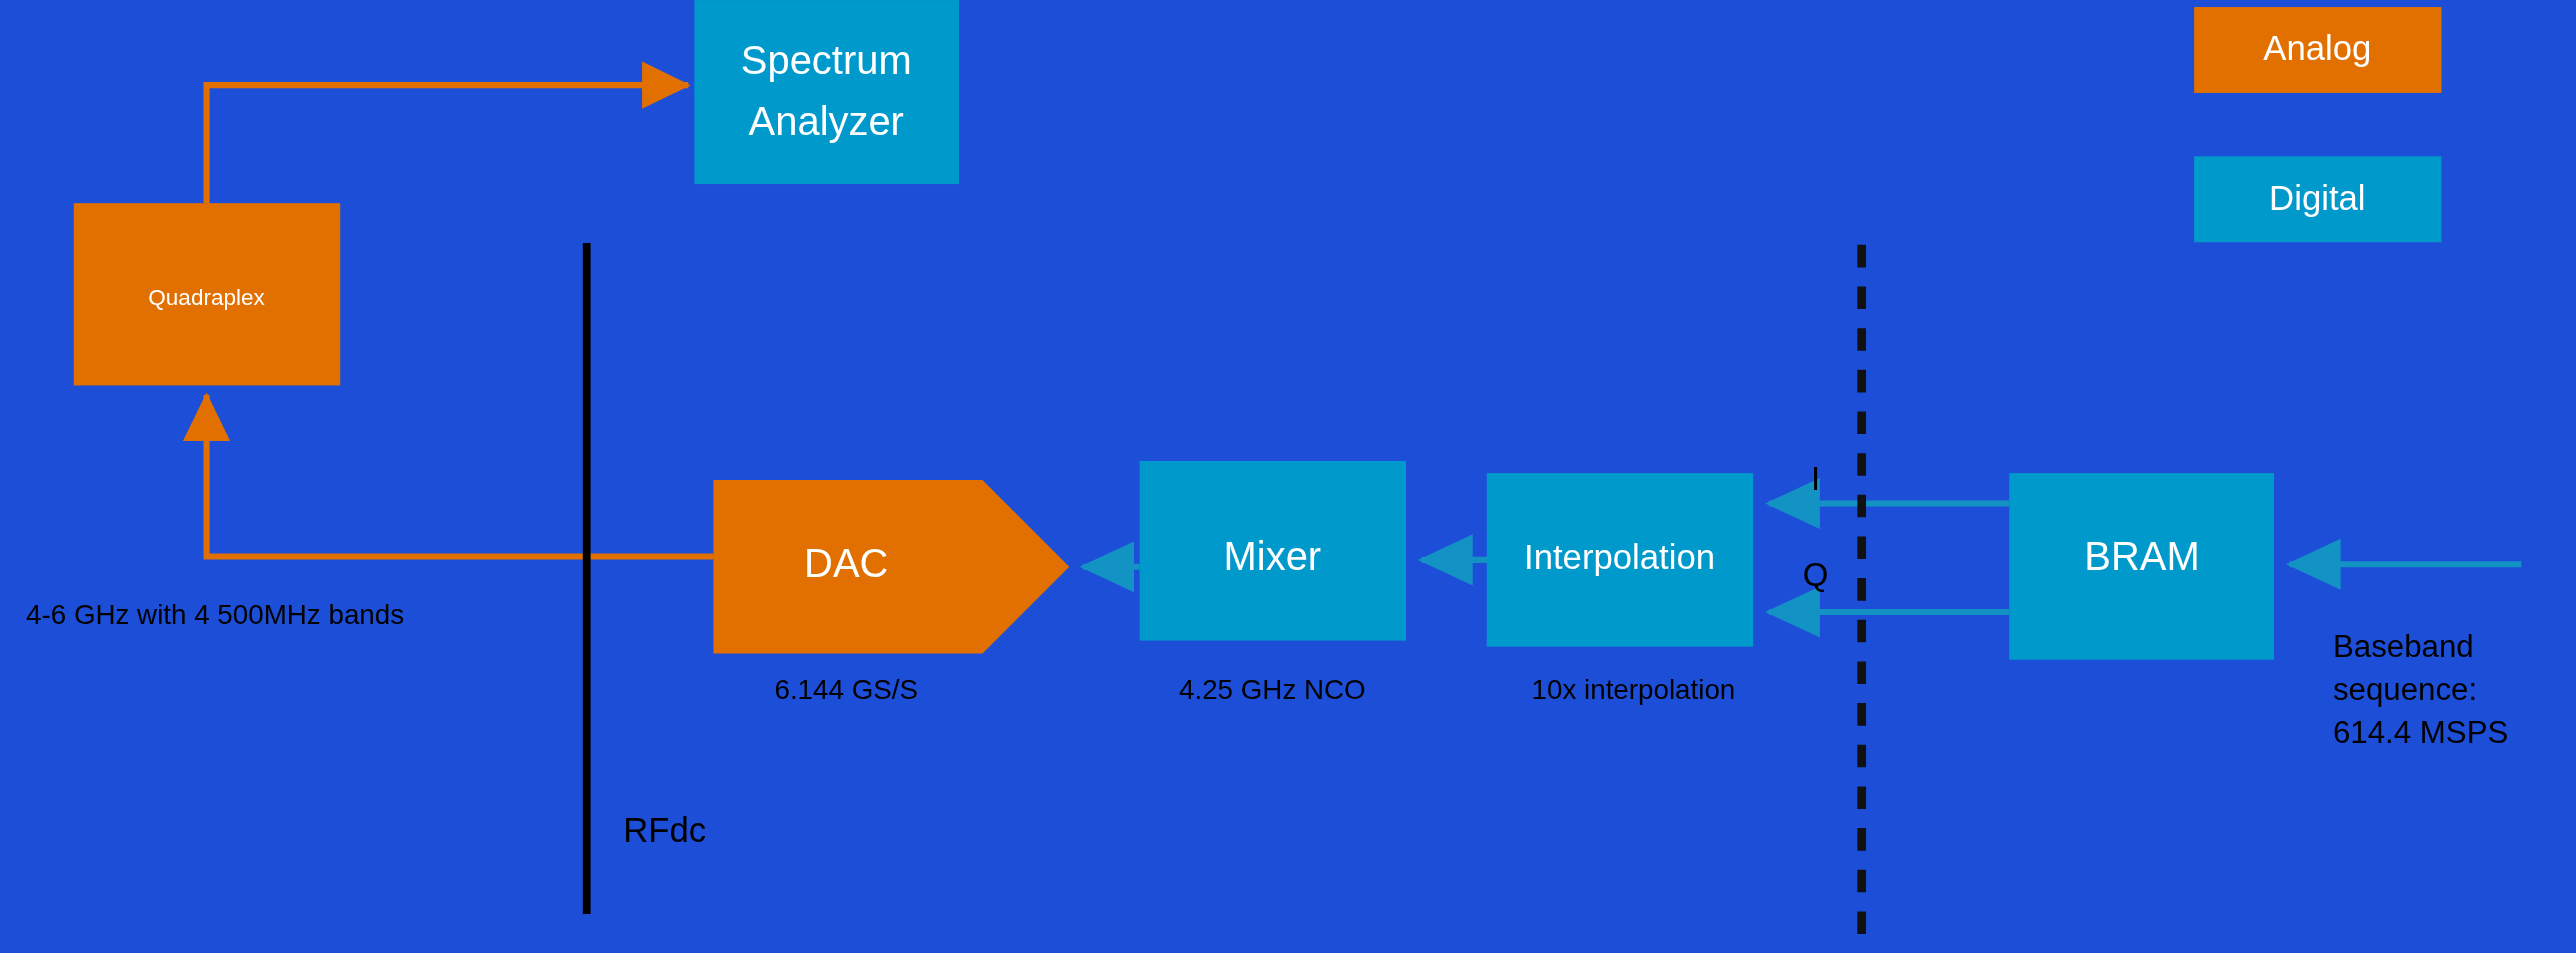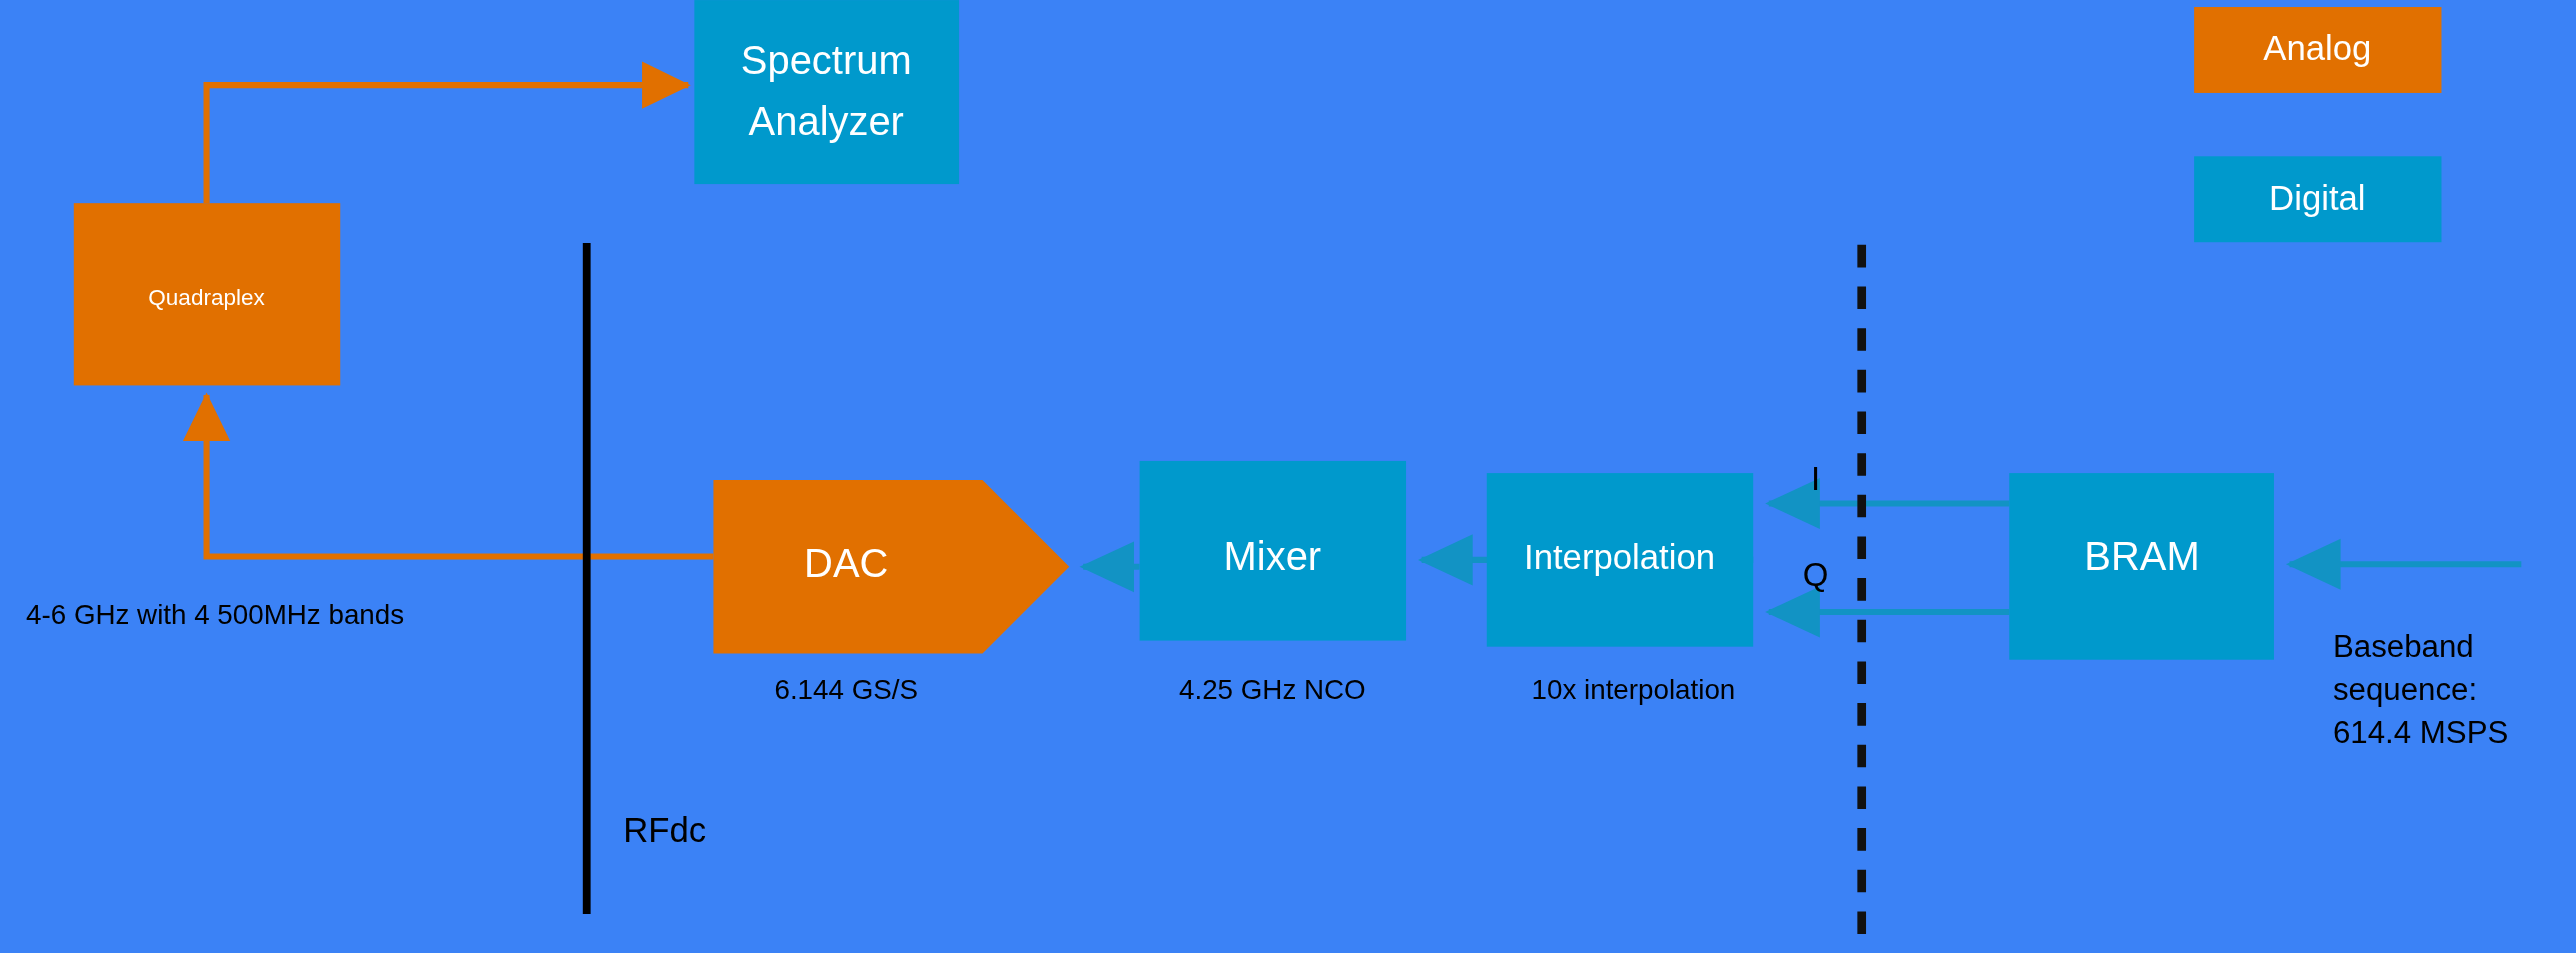--- a/index.html
+++ b/index.html
@@ -10,21 +10,21 @@
   body {
     width: 2576px;
     height: 954px;
     overflow: hidden;
     font-family: "Liberation Sans", sans-serif;
   }
   #diagram-root {
     position: relative;
     width: 2576px;
     height: 954px;
-    background: #3b82f6;
+    background: #1d4ed8;
   }
   svg.canvas {
     display: block;
     width: 2576px;
     height: 954px;
   }
   text {
     font-family: "Liberation Sans", sans-serif;
     dominant-baseline: middle;
   }

